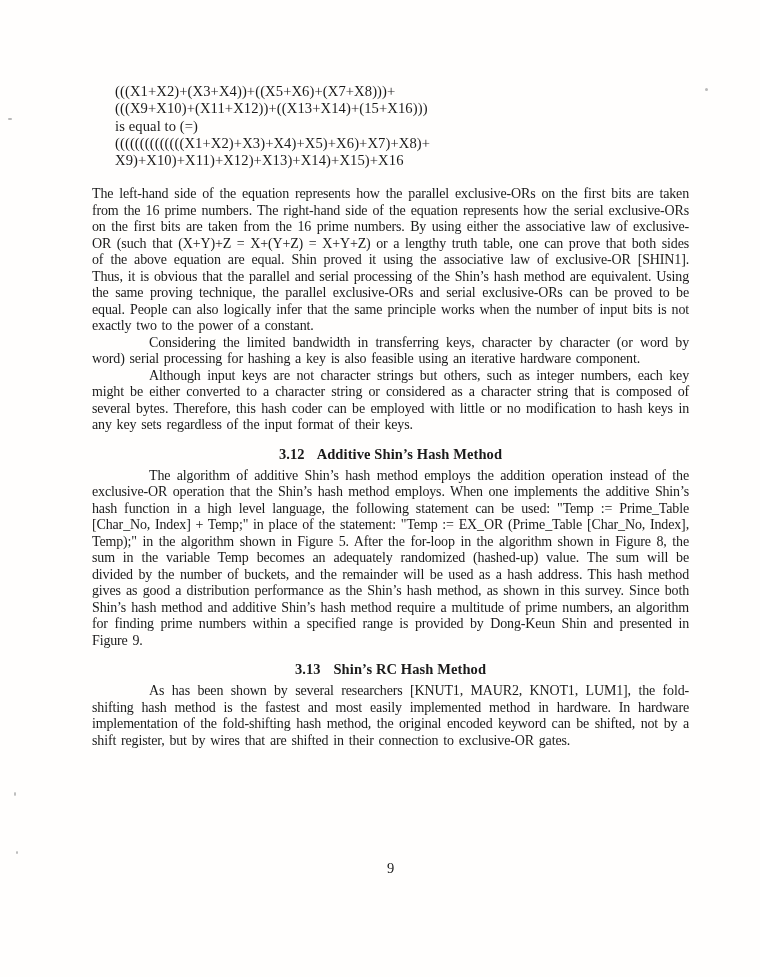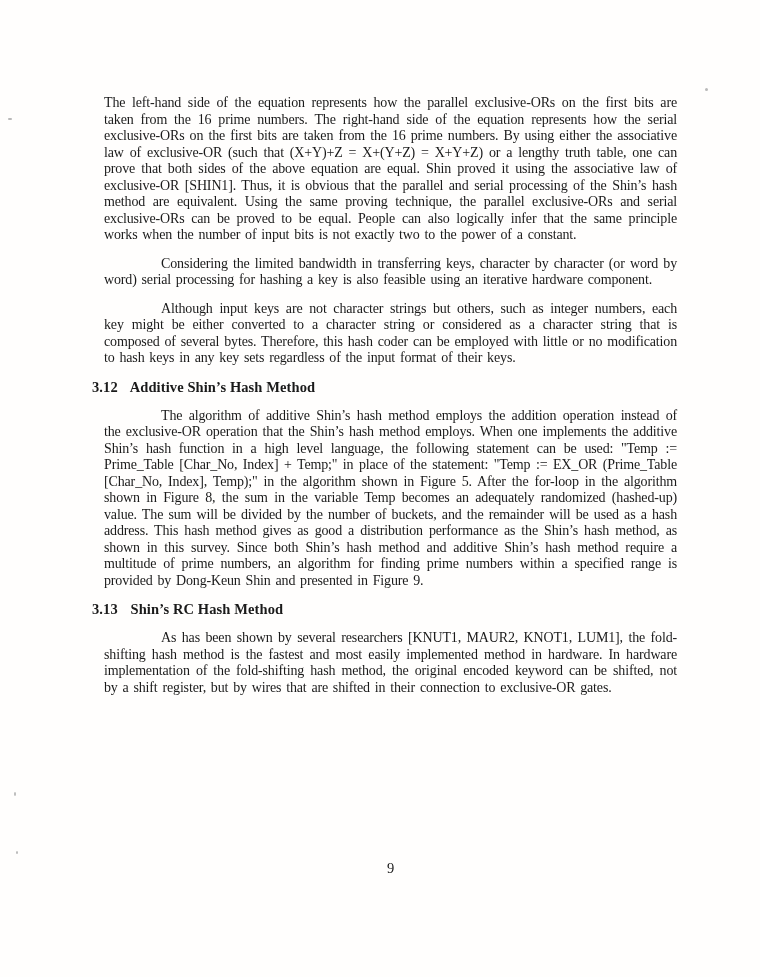--- a/index.html
+++ b/index.html
@@ -24,33 +24,34 @@
   }
   .equation-block {
     margin: 0 0 17px 23px;
     font-size: 14.6px;
     line-height: 17.3px;
     letter-spacing: 0.1px;
     white-space: nowrap;
   }
   .eq-line { height: 17.3px; }
   .para {
-    margin: 12px;
+    margin: 0;
     font-size: 14px;
     line-height: 16.5px;
     letter-spacing: -0.15px;
     word-spacing: 1.5px;
     text-align: justify;
   }
   .para.indent { text-indent: 57px; }
   .heading {
     margin: 12px 0 5px 0;
     font-size: 14.5px;
     font-weight: bold;
     letter-spacing: 0.1px;
+    text-align: center;
   }
   .heading.mt-lg { }
   .heading .sec-num { margin-right: 9px; }
   .page-number {
     position: absolute;
     left: 92px;
     top: 860px;
     width: 597px;
     text-align: center;
     font-size: 14.5px;
@@ -66,20 +67,27 @@
   .speck.s3 { left: 16px;  top: 851px; width: 2px; height: 3px; }
   .speck.s4 { left: 8px;   top: 118px; width: 4px; height: 2px; border-radius: 1px; }
 </style>
 </head>
 <body>
 
 <div class="page">
 
   <div class="content">
 
+    <div class="equation-block">
+      <div class="eq-line">(((X1+X2)+(X3+X4))+((X5+X6)+(X7+X8)))+</div>
+      <div class="eq-line">(((X9+X10)+(X11+X12))+((X13+X14)+(15+X16)))</div>
+      <div class="eq-line">is equal to (=)</div>
+      <div class="eq-line">((((((((((((((X1+X2)+X3)+X4)+X5)+X6)+X7)+X8)+</div>
+      <div class="eq-line">X9)+X10)+X11)+X12)+X13)+X14)+X15)+X16</div>
+    </div>
 
     <p class="para">The left-hand side of the equation represents how the parallel exclusive-ORs on the first bits are taken from the 16 prime numbers.  The right-hand side of the equation represents how the serial exclusive-ORs on the first bits are taken from the 16 prime numbers.  By using either the associative law of exclusive-OR (such that (X+Y)+Z = X+(Y+Z) = X+Y+Z) or a lengthy truth table, one can prove that both sides of the above equation are equal.  Shin proved it using the associative law of exclusive-OR [SHIN1].  Thus, it is obvious that the parallel and serial processing of the Shin’s hash method are equivalent. Using the same proving technique, the parallel exclusive-ORs and serial exclusive-ORs can be proved to be equal.  People can also logically infer that the same principle works when the number of input bits is not exactly two to the power of a constant.</p>
 
     <p class="para indent">Considering the limited bandwidth in transferring keys, character by character (or word by word) serial processing for hashing a key is also feasible using an iterative hardware component.</p>
 
     <p class="para indent">Although input keys are not character strings but others, such as integer numbers, each key might be either converted to a character string or considered as a character string that is composed of several bytes.  Therefore, this hash coder can be employed with little or no modification to hash keys in any key sets regardless of the input format of their keys.</p>
 
     <h3 class="heading">
       <span class="sec-num">3.12</span>
       <span class="sec-title">Additive Shin’s Hash Method</span>

